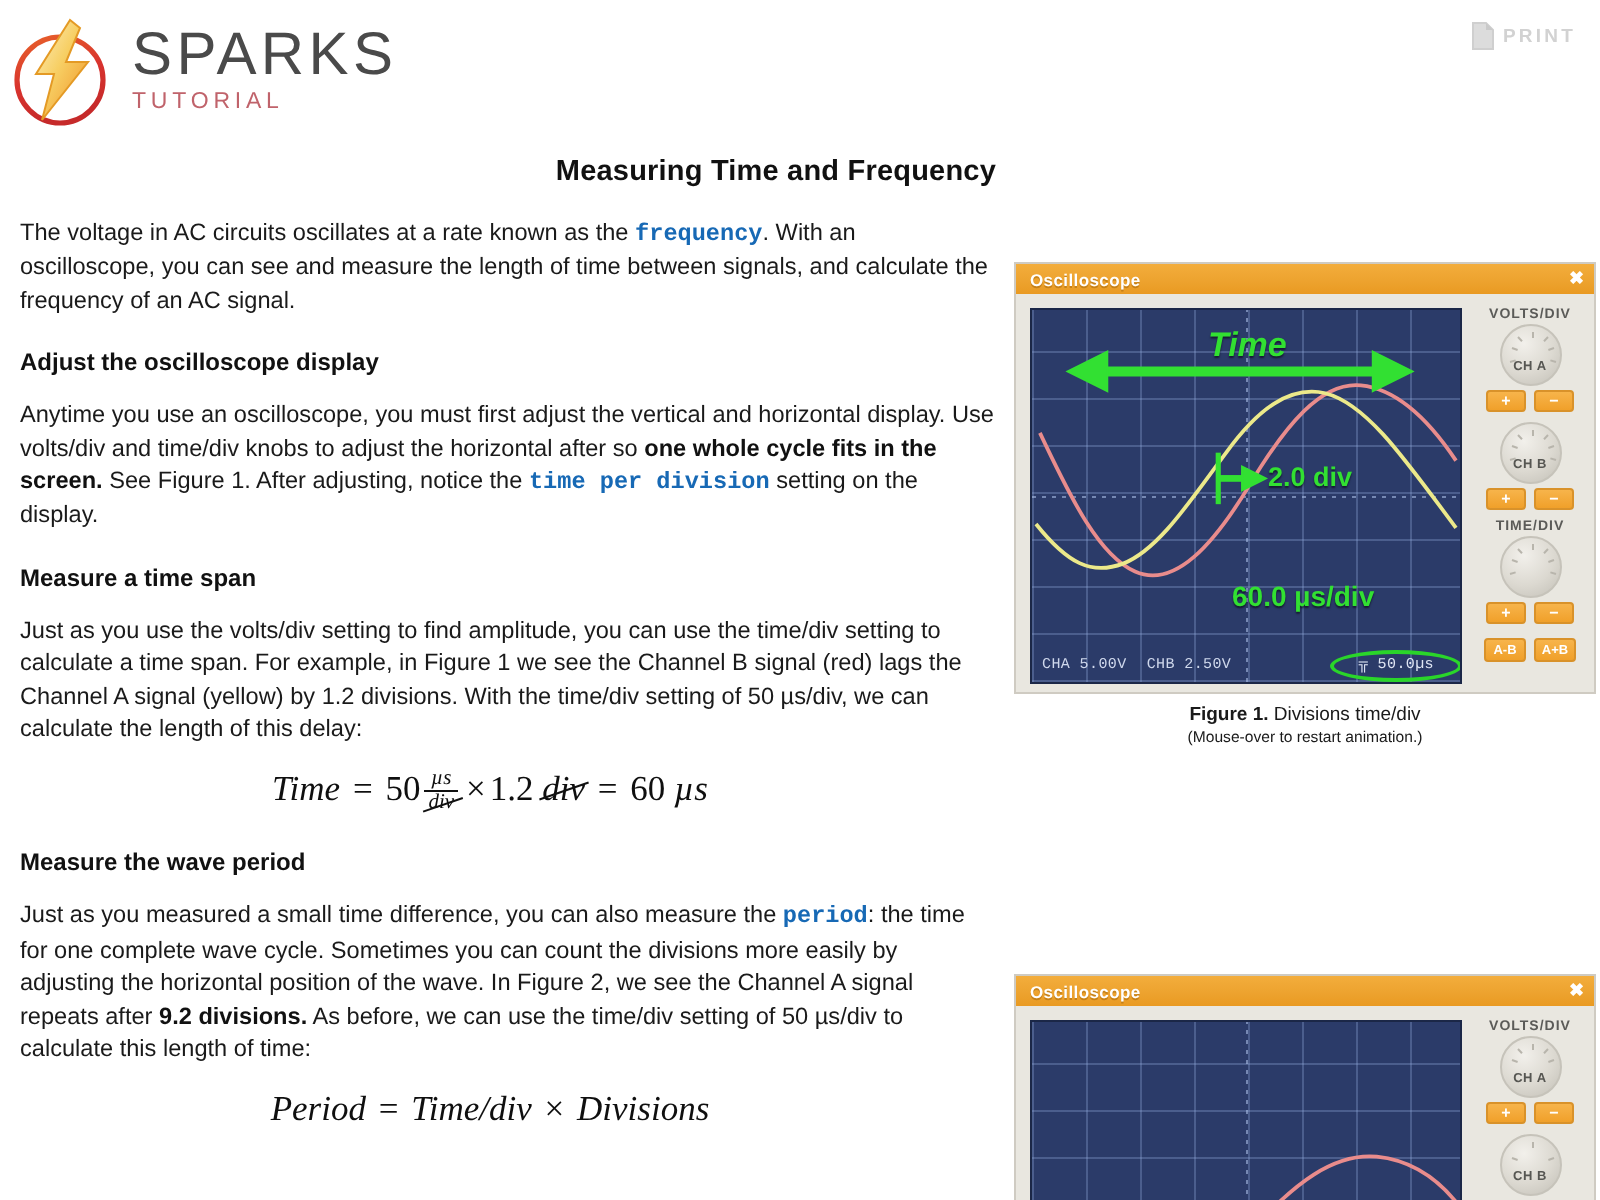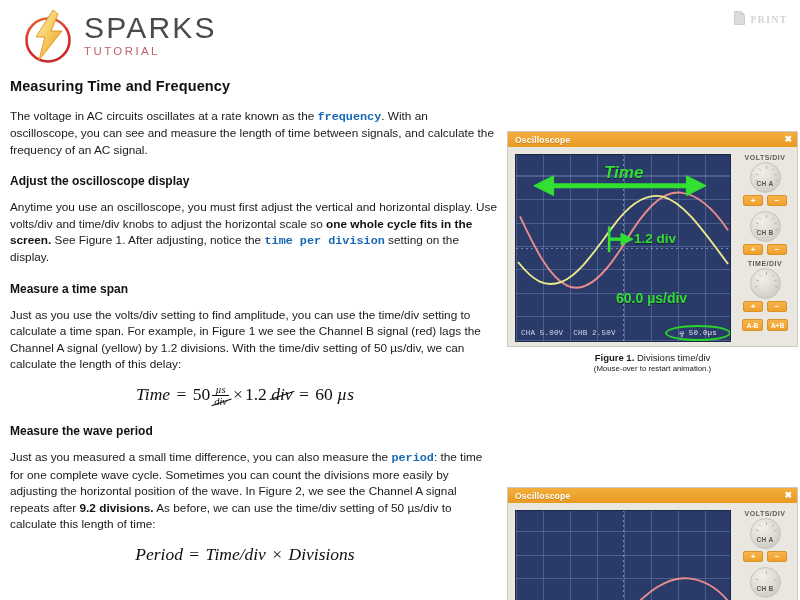--- a/index.html
+++ b/index.html
@@ -10,52 +10,51 @@
     font-family: "Liberation Sans", sans-serif;
     color: #1a1a1a;
     overflow: hidden;
     position: relative;
   }
 
   
   .header {
     position: relative;
     height: 78px;
-    padding: 6px 0 0 18px;
+    padding: 6px 0 0 0;
   }
   .logo-row { display: flex; align-items: center; }
   .logo-mark { width: 62px; height: 62px; flex: 0 0 62px; position: relative; }
   .logo-text { margin-left: 4px; padding-bottom: 4px; }
   .logo-title {
     font-size: 30px; letter-spacing: 2.2px; color: #4a4a4a;
     font-weight: 400; line-height: 1; font-family: "Liberation Sans", sans-serif;
   }
   .logo-sub {
     font-size: 11.5px; letter-spacing: 2.4px; color: #c0636b;
     margin-top: 3px; line-height: 1;
   }
 
   .print-link {
     position: absolute; top: 11px; right: 12px;
-    display: flex; align-items: flex-end; gap: 5px;
+    display: flex; align-items: center; gap: 5px;
     cursor: pointer;
-    font-family: Liberation Serif, serif;
   }
   .print-icon { width: 11px; height: 14px; position: relative; }
   .print-label {
     font-size: 9.5px; letter-spacing: 1.6px; color: #d2d2d2; font-weight: 600;
   }
 
   
   .content { position: relative; padding: 0 0 0 10px; }
   .col-text { width: 488px; }
 
   h2.section-title {
     font-size: 14.5px; font-weight: bold; color: #111;
-    margin: 0 0 14px 0; letter-spacing: 0.1px;
+    margin: 0 0 14px 0; letter-spacing: 0.1px; text-align: right;
   }
   h3.sub-title {
     font-size: 12px; font-weight: bold; color: #111;
     margin: 16px 0 11px 0;
   }
   p.body {
     font-size: 11.8px; line-height: 16.4px; margin: 0 0 2px 0; color: #1a1a1a;
   }
   a.inline-link { color: #1769b5; font-weight: bold; text-decoration: none; font-family: Liberation Mono, monospace; }
   b.strong { font-weight: bold; color: #111; }
@@ -248,21 +247,21 @@
 
 <div class="content">
   <div class="col-text">
 
     <h2 class="section-title">Measuring Time and Frequency</h2>
 
     <p class="body"><span>The voltage in AC circuits oscillates at a rate known as the </span><a class="inline-link" href="#">frequency</a><span>. With an oscilloscope, you can see and measure the length of time between signals, and calculate the frequency of an AC signal.</span></p>
 
     <h3 class="sub-title">Adjust the oscilloscope display</h3>
 
-    <p class="body"><span>Anytime you use an oscilloscope, you must first adjust the vertical and horizontal display. Use volts/div and time/div knobs to adjust the horizontal scale so </span><b class="strong">one whole cycle fits in the screen.</b><span> See Figure 1. After adjusting, notice the </span><a class="inline-link" href="#">time per division</a><span> setting on the display.</span></p>
+    <p class="body"><span>Anytime you use an oscilloscope, you must first adjust the vertical and horizontal display. Use volts/div and time/div knobs to adjust the horizontal after so </span><b class="strong">one whole cycle fits in the screen.</b><span> See Figure 1. After adjusting, notice the </span><a class="inline-link" href="#">time per division</a><span> setting on the display.</span></p>
 
     <h3 class="sub-title">Measure a time span</h3>
 
     <p class="body">Just as you use the volts/div setting to find amplitude, you can use the time/div setting to calculate a time span. For example, in Figure 1 we see the Channel B signal (red) lags the Channel A signal (yellow) by 1.2 divisions. With the time/div setting of 50 µs/div, we can calculate the length of this delay:</p>
 
 
     <div class="formula">
       <span>Time</span>
       <span class="op">=</span>
       <span class="num">50</span><span class="frac"><span class="top">µs</span><span class="bot cancel">div</span></span><span class="op">×</span><span class="num">1.2</span>
@@ -312,21 +311,21 @@
         </g>
 
         <g stroke="#32e032" fill="#32e032">
           <line x1="94" y1="72" x2="94" y2="98" stroke-width="2.6"></line>
           <line x1="94" y1="85" x2="110" y2="85" stroke-width="3.4"></line>
           <polygon points="118,85 106,79 106,91"></polygon>
         </g>
       </svg>
 
       <div class="annot annot-time">Time</div>
-      <div class="annot annot-div">1.2 div</div>
+      <div class="annot annot-div">2.0 div</div>
       <div class="annot annot-scale">60.0 µs/div</div>
 
       <div class="readout">
         <span>CHA 5.00V</span>
         <span style="margin-right:auto;margin-left:10px;">CHB 2.50V</span>
         <span class="readout-right">
           <span class="readout-ring"></span>
           <span>╦ 50.0µs</span>
         </span>
       </div>

